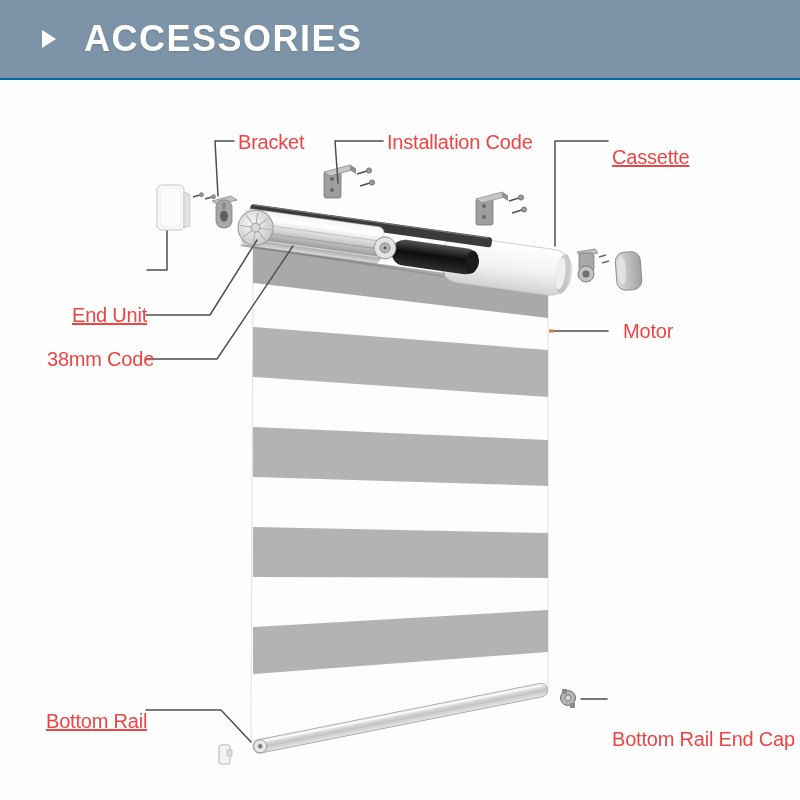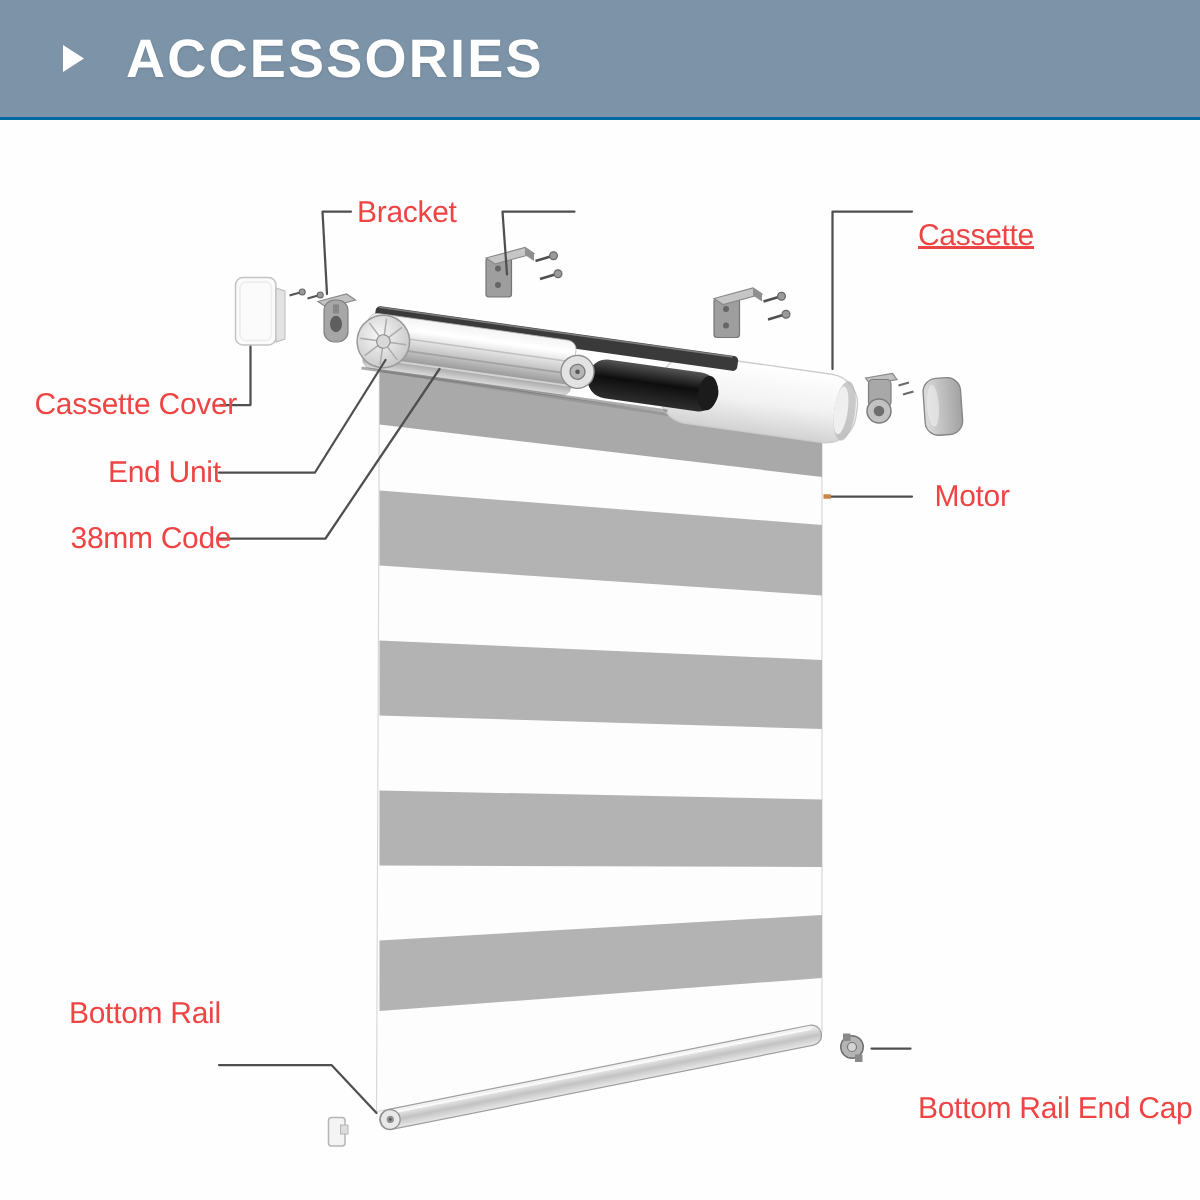--- a/index.html
+++ b/index.html
@@ -208,21 +208,21 @@
         <polyline points="146,315 210,315 257,240"></polyline>
         <polyline points="146,359 217,359 293,246"></polyline>
         <polyline points="608,331 554,331"></polyline>
         <polyline points="146,710 221,710 251,742"></polyline>
         <polyline points="607,699 581,699"></polyline>
       </g>
       <line x1="549" y1="331" x2="554" y2="331" stroke="#c8854a" stroke-width="3"></line>
     </svg>
 
     <div class="lbl" style="left:238px;top:131px;">Bracket</div>
+    <div class="lbl" style="left:387px;top:131px;">Installation Code</div>
     <div class="lbl" style="left:612px;top:146px;text-decoration:underline;">Cassette</div>
-    <div class="lbl" style="left:23px;top:259px;">Cassette Cover</div>
-    <div class="lbl" style="left:72px;top:304px;">End Unit</div>
+    <div class="lbl" style="left:72px;top:304px;text-decoration:underline;">End Unit</div>
     <div class="lbl" style="left:47px;top:348px;">38mm Code</div>
     <div class="lbl" style="left:623px;top:320px;">Motor</div>
-    <div class="lbl" style="left:46px;top:665px;">Bottom Rail</div>
+    <div class="lbl" style="left:46px;top:710px;text-decoration:underline;">Bottom Rail</div>
     <div class="lbl" style="left:612px;top:728px;">Bottom Rail End Cap</div>
   </div>
 </div>
 
 </body></html>

